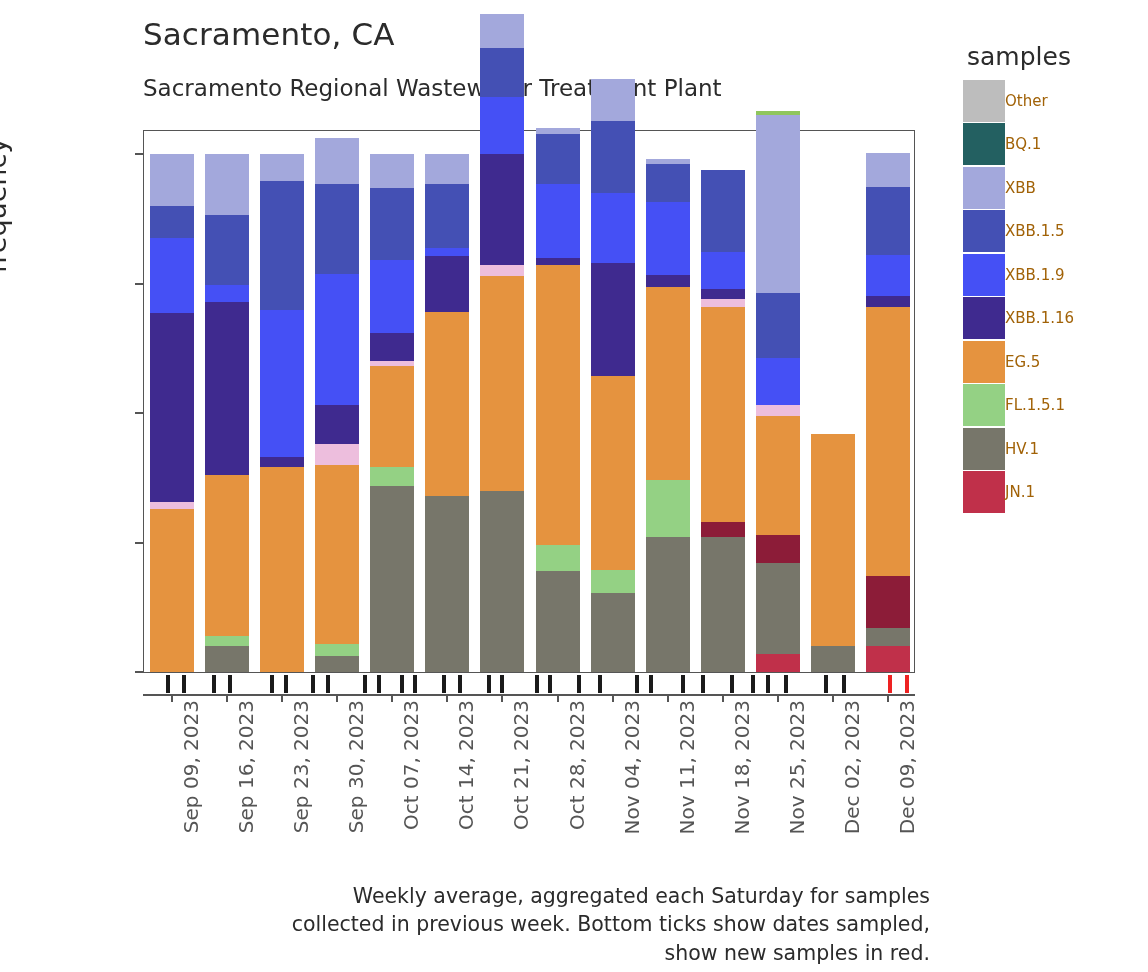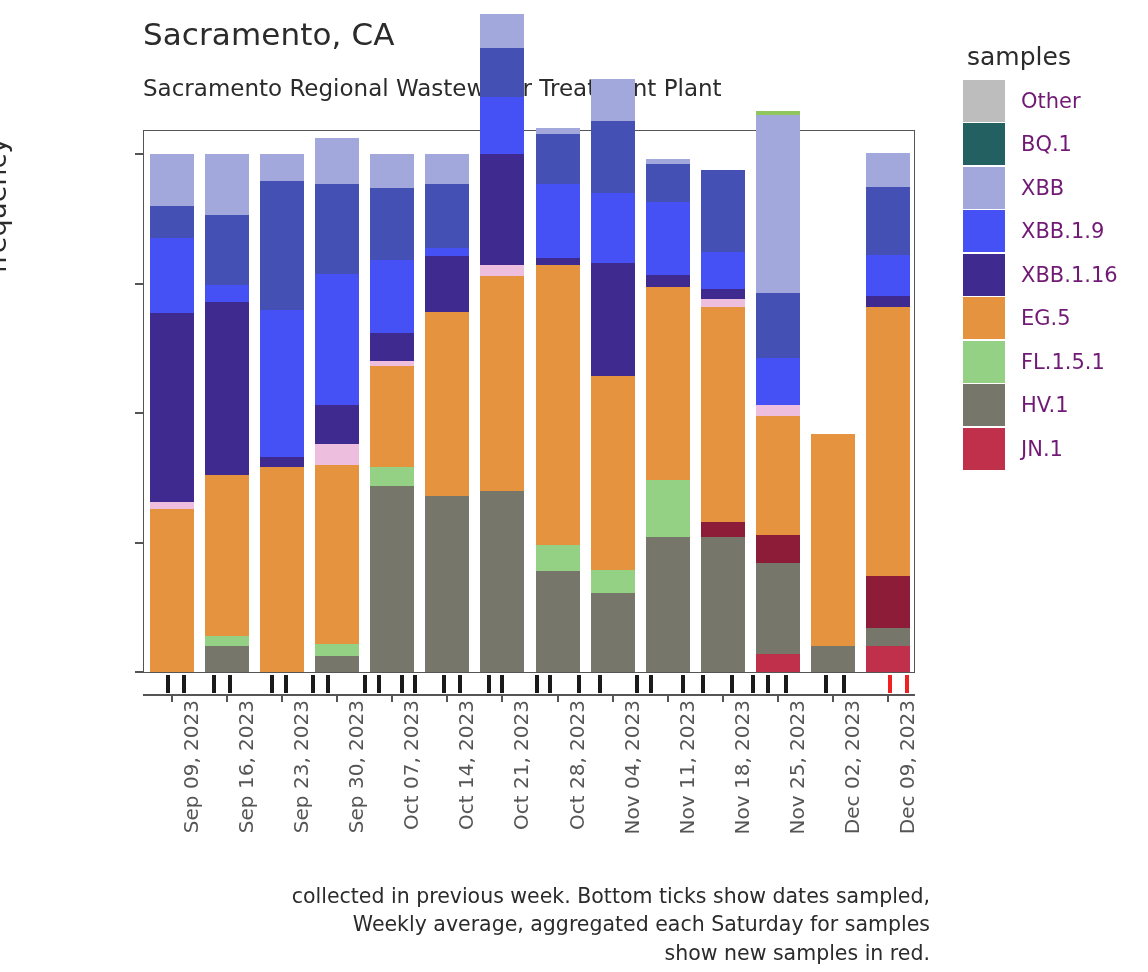--- a/index.html
+++ b/index.html
@@ -33,21 +33,21 @@
   .xlab{position:absolute;top:700px;font-size:20px;color:#555;white-space:nowrap;transform-origin:left top;transform:rotate(-90deg) translate(-100%,0);}
 
   
   .caption{position:absolute;left:150px;top:882px;width:780px;text-align:right;font-size:20.5px;line-height:1.38;color:#2b2b2b;}
 
   
   .legend{position:absolute;left:963px;top:42px;width:185px;}
   .legend-title{font-size:25px;color:#2b2b2b;margin:0 0 8px 4px;}
   .lrow{display:flex;align-items:center;height:43.5px;}
   .lswatch{width:42px;height:42px;flex:0 0 42px;}
-  .llabel{margin-left:16px;font-size:21px;color:#701a75;white-space:nowrap;}
+  .llabel{font-size:15px;color:#a16207;white-space:nowrap;}
 </style>
 </head>
 <body>
 
 <div id="root">
 
   <div class="title">Sacramento, CA</div>
   <div class="subtitle">Sacramento Regional Wastewater Treatment Plant</div>
 
   <div class="ylabel">frequency</div>
@@ -248,41 +248,45 @@
       <div class="xlab" style="left: 730px;">Nov 18, 2023</div>
       <div class="xtickmark" style="left: 777.143px;"></div>
       <div class="xlab" style="left: 785.143px;">Nov 25, 2023</div>
       <div class="xtickmark" style="left: 832.286px;"></div>
       <div class="xlab" style="left: 840.286px;">Dec 02, 2023</div>
       <div class="xtickmark" style="left: 887.429px;"></div>
       <div class="xlab" style="left: 895.429px;">Dec 09, 2023</div>
     </div>
 
   <div class="caption">
+    <div>Weekly average, aggregated each Saturday for samples</div>
     <div>collected in previous week. Bottom ticks show dates sampled,</div>
-    <div>Weekly average, aggregated each Saturday for samples</div>
     <div>show new samples in red.</div>
   </div>
 
   <div class="legend">
     <div class="legend-title">samples</div>
     <div id="legend-rows">
         <div class="lrow">
           <div class="lswatch" style="background: rgb(189, 189, 189);"></div>
           <div class="llabel">Other</div>
         </div>
         <div class="lrow">
           <div class="lswatch" style="background: rgb(35, 96, 97);"></div>
           <div class="llabel">BQ.1</div>
         </div>
         <div class="lrow">
           <div class="lswatch" style="background: rgb(163, 168, 220);"></div>
           <div class="llabel">XBB</div>
         </div>
         <div class="lrow">
+          <div class="lswatch" style="background: rgb(68, 80, 180);"></div>
+          <div class="llabel">XBB.1.5</div>
+        </div>
+        <div class="lrow">
           <div class="lswatch" style="background: rgb(69, 80, 245);"></div>
           <div class="llabel">XBB.1.9</div>
         </div>
         <div class="lrow">
           <div class="lswatch" style="background: rgb(63, 42, 143);"></div>
           <div class="llabel">XBB.1.16</div>
         </div>
         <div class="lrow">
           <div class="lswatch" style="background: rgb(229, 147, 63);"></div>
           <div class="llabel">EG.5</div>

